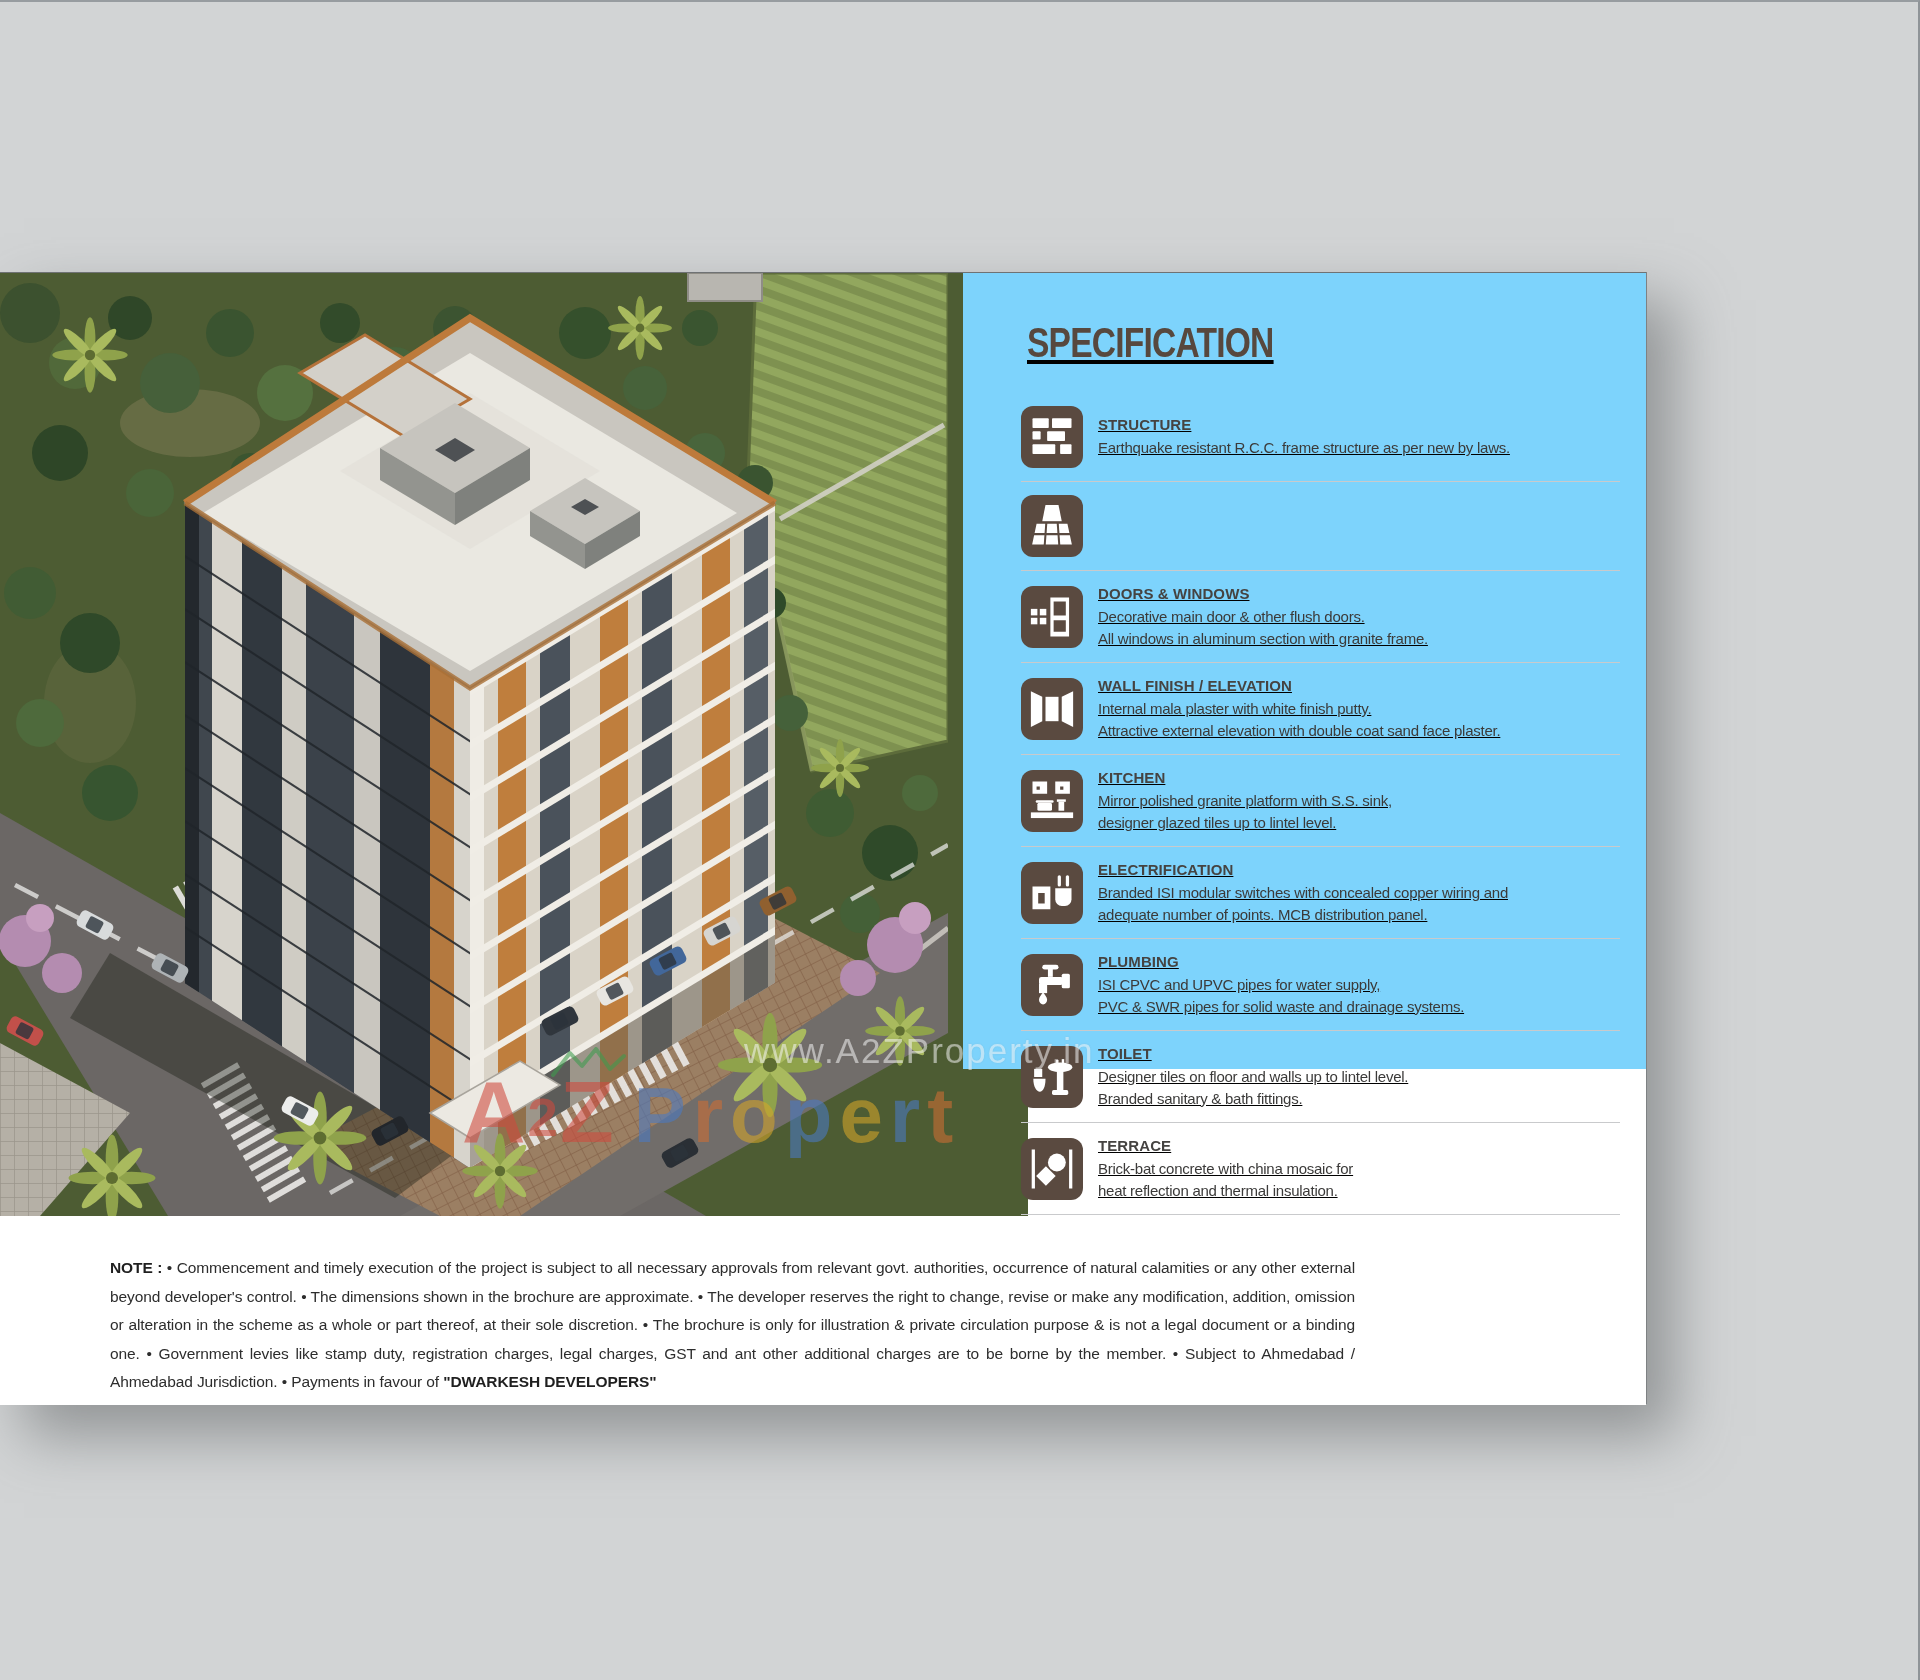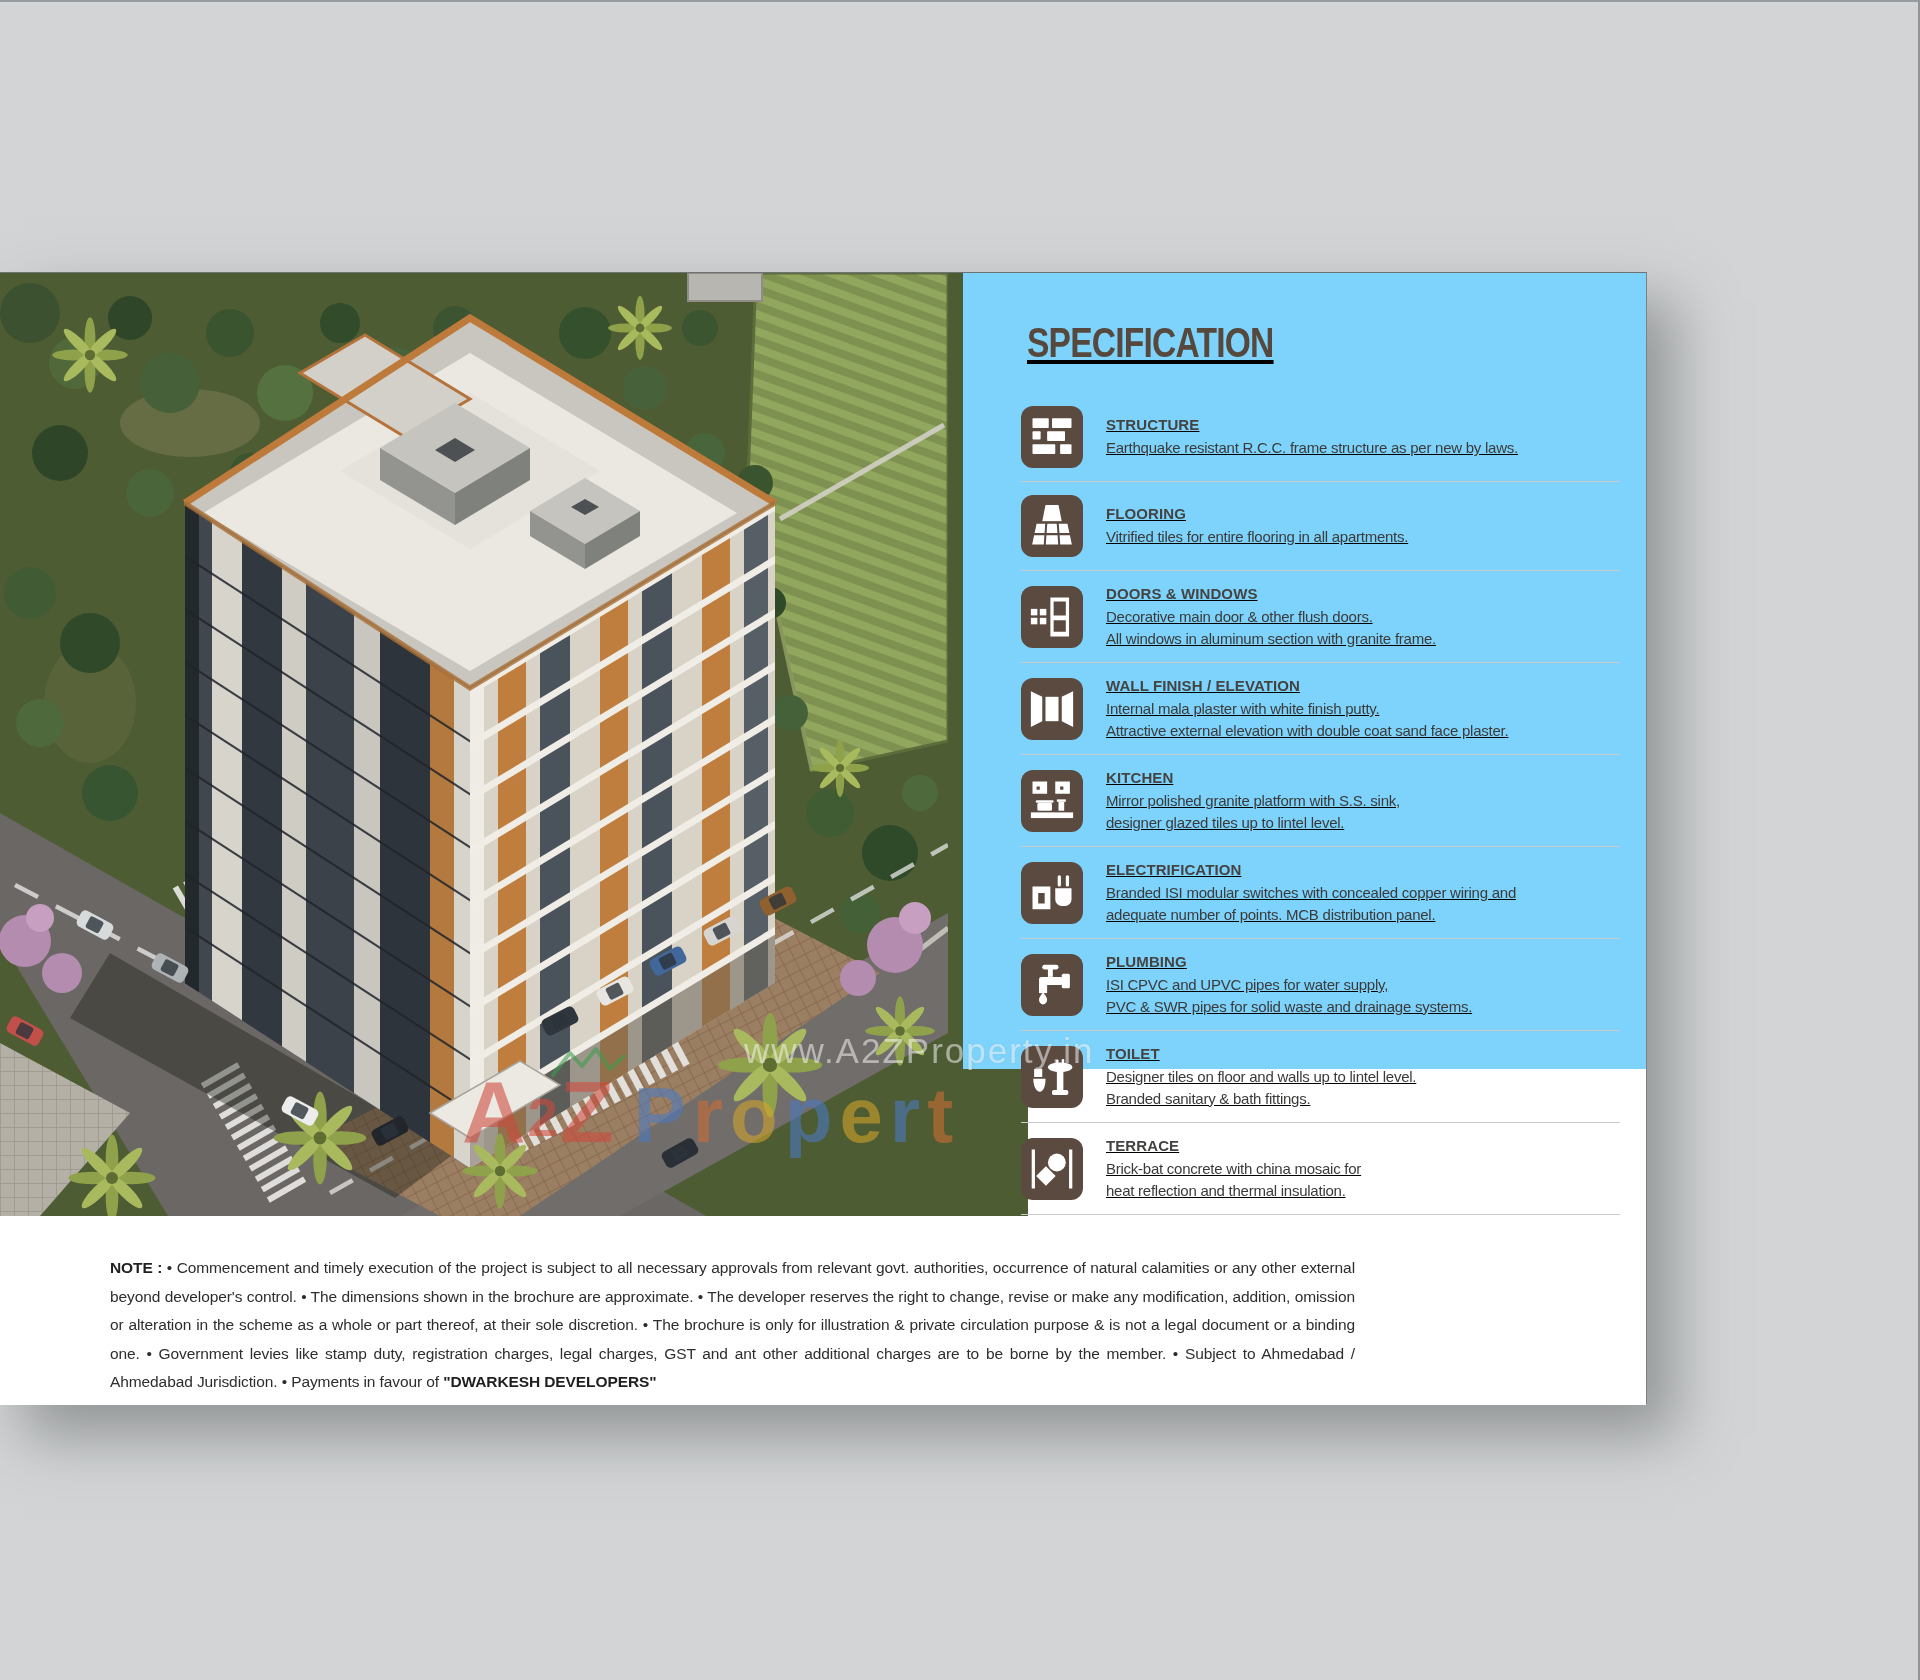--- a/index.html
+++ b/index.html
@@ -31,21 +31,21 @@
     text-shadow:0 0 2px rgba(120,120,120,.15); white-space:nowrap;
   }
 
   
   .spec-panel { position:absolute; left:963px; top:0; width:683px; height:796px; background:#7dd3fc;text-decoration:underline; }
   .spec-title {
     margin:46px 0 0 64px; font-size:42px; font-weight:700; color:#57483e;
     letter-spacing:-1px; transform:scaleX(.8); transform-origin:left center; white-space:nowrap;
   }
   .spec-list { margin:26px 26px 0 58px; }
-  .spec-row { display:flex; align-items:center; gap:23px; padding:13px 0; border-bottom:1px solid #c9cacc; min-height:88px; }
+  .spec-row { display:flex; align-items:center; gap:15px; padding:13px 0; border-bottom:1px solid #c9cacc; min-height:88px; }
   .spec-ic {
     flex:0 0 62px; width:62px; height:62px; background:#5a4a40; border-radius:12px;
     display:flex; align-items:center; justify-content:center;
   }
   .spec-ic svg { width:52px; height:52px; }
   .spec-tx { flex:1; }
   .spec-t { font-size:15px; font-weight:700; color:#454341; letter-spacing:.1px; line-height:20px; margin-bottom:2px; }
   .spec-d { font-size:15px; color:#3b3a39; letter-spacing:-.25px; line-height:21.5px; }
 
   
@@ -341,25 +341,20 @@
           <svg viewBox="0 0 64 64" fill="#fff">
             <polygon points="24,6 40,6 44,26 20,26"></polygon>
             <g stroke="#5a4a40" stroke-width="2.5">
               <polygon points="12,28 52,28 58,56 6,56"></polygon>
               <line x1="25" y1="28" x2="23" y2="56"></line>
                 <line x1="39" y1="28" x2="41" y2="56"></line>
               <line x1="9" y1="42" x2="55" y2="42"></line>
             </g>
           </svg>
         </div>
-        <div class="spec-tx">
-          <div class="spec-t">FLOORING</div>
-          <div class="spec-d">Vitrified tiles for entire flooring in all apartments.</div>
-          <div class="spec-d"></div>
-        </div>
       </div>
 
       <div class="spec-row">
         <div class="spec-ic">
           <svg viewBox="0 0 64 64" fill="#fff">
             <rect x="6" y="22" width="8" height="8"></rect>
               <rect x="17" y="22" width="8" height="8"></rect>
             <rect x="6" y="33" width="8" height="8"></rect>
               <rect x="17" y="33" width="8" height="8"></rect>
             <path d="M30 8 h23 v48 h-23 z M34 13 h15 v17 h-15 z M34 36 h15 v14 h-15 z" fill-rule="evenodd"></path>

